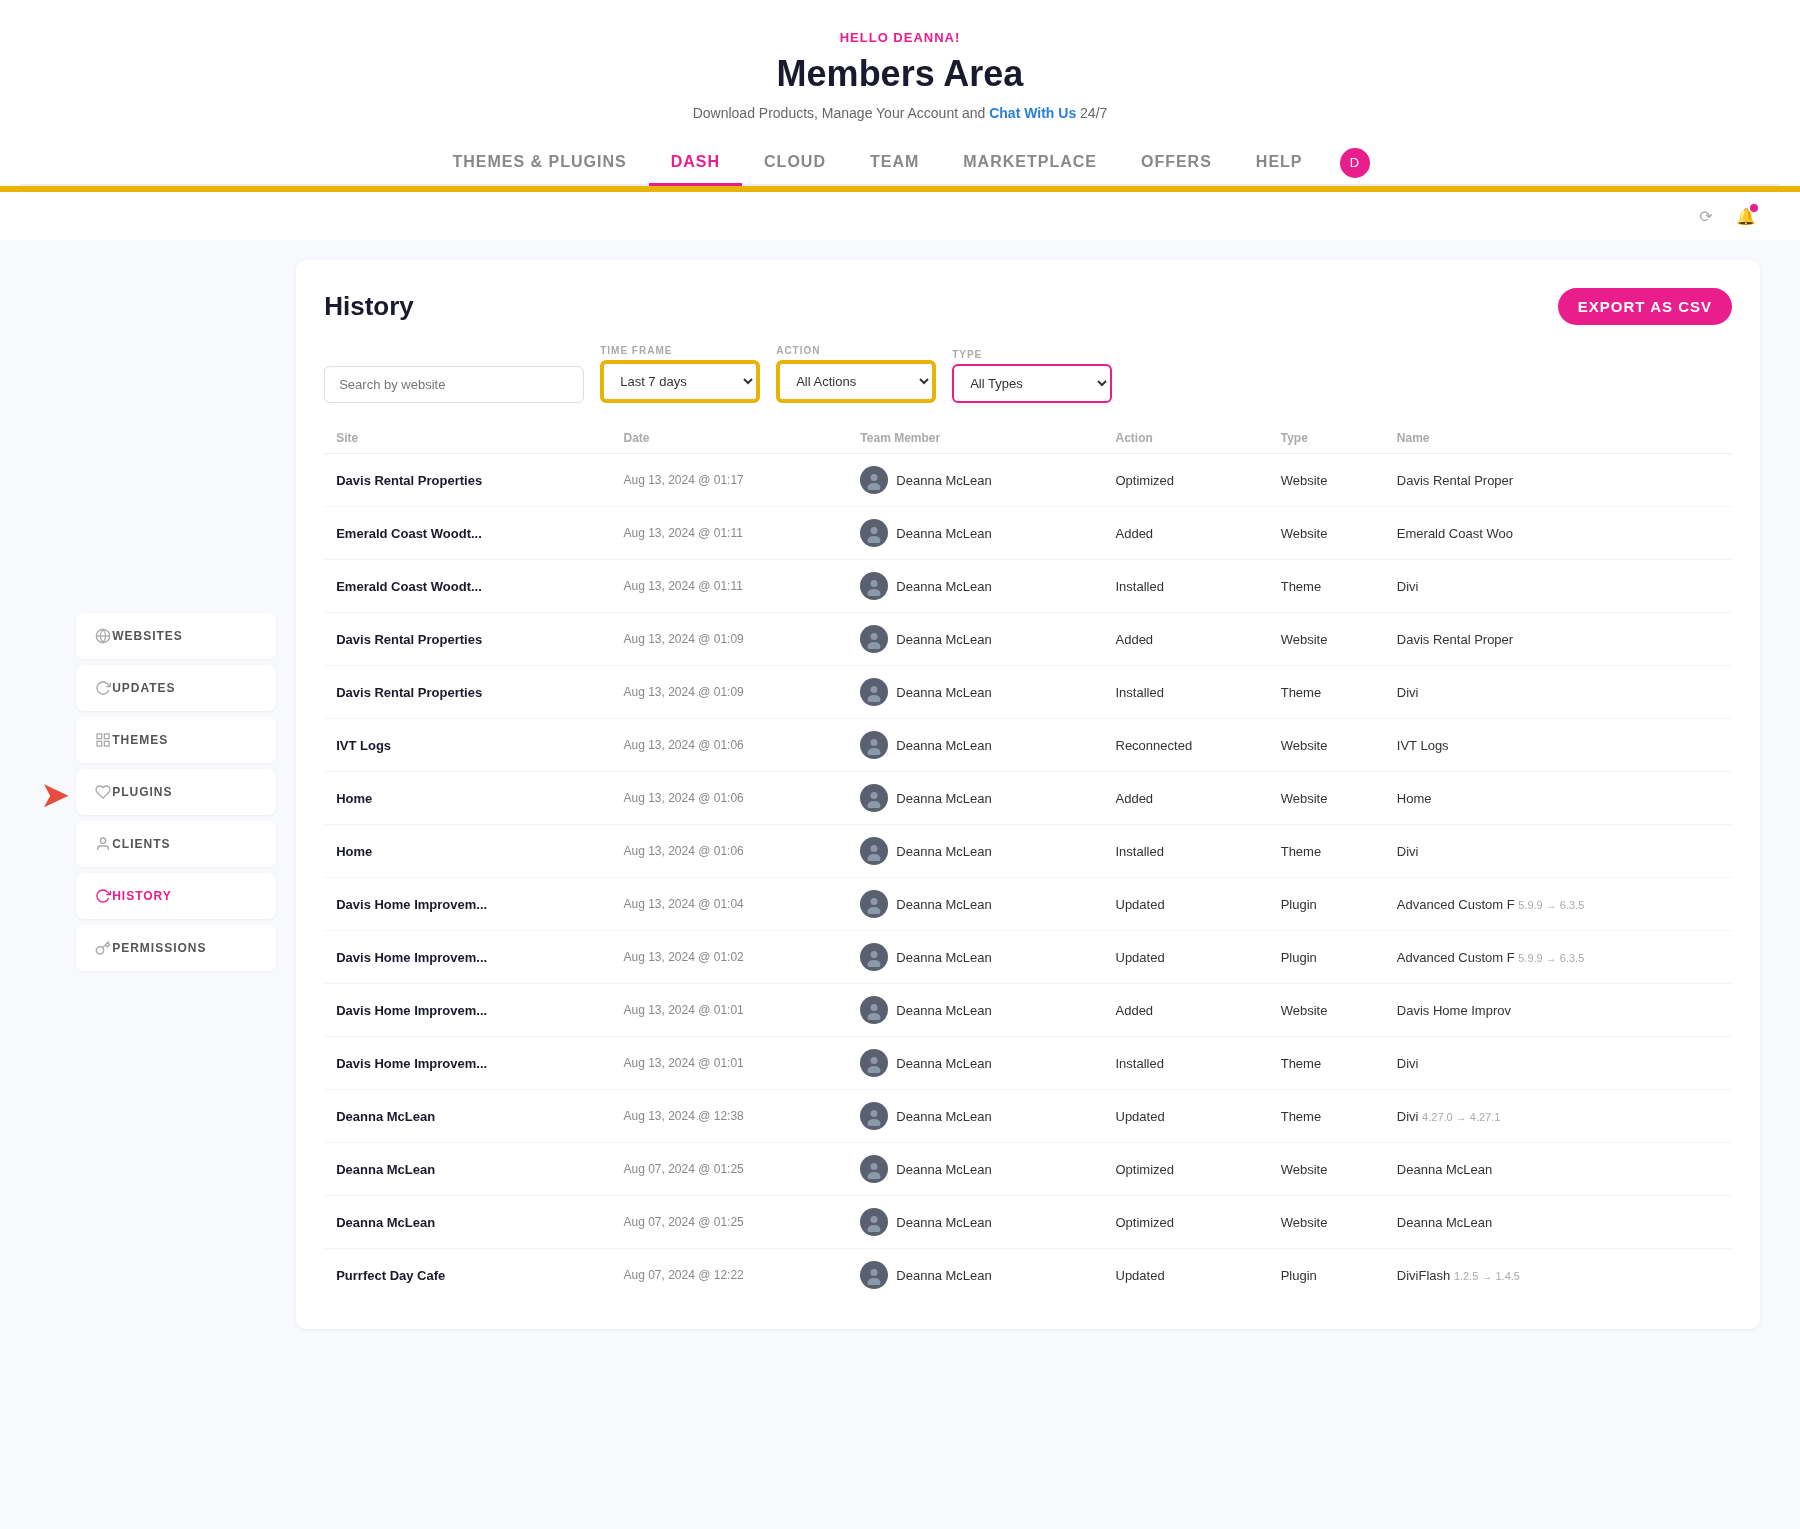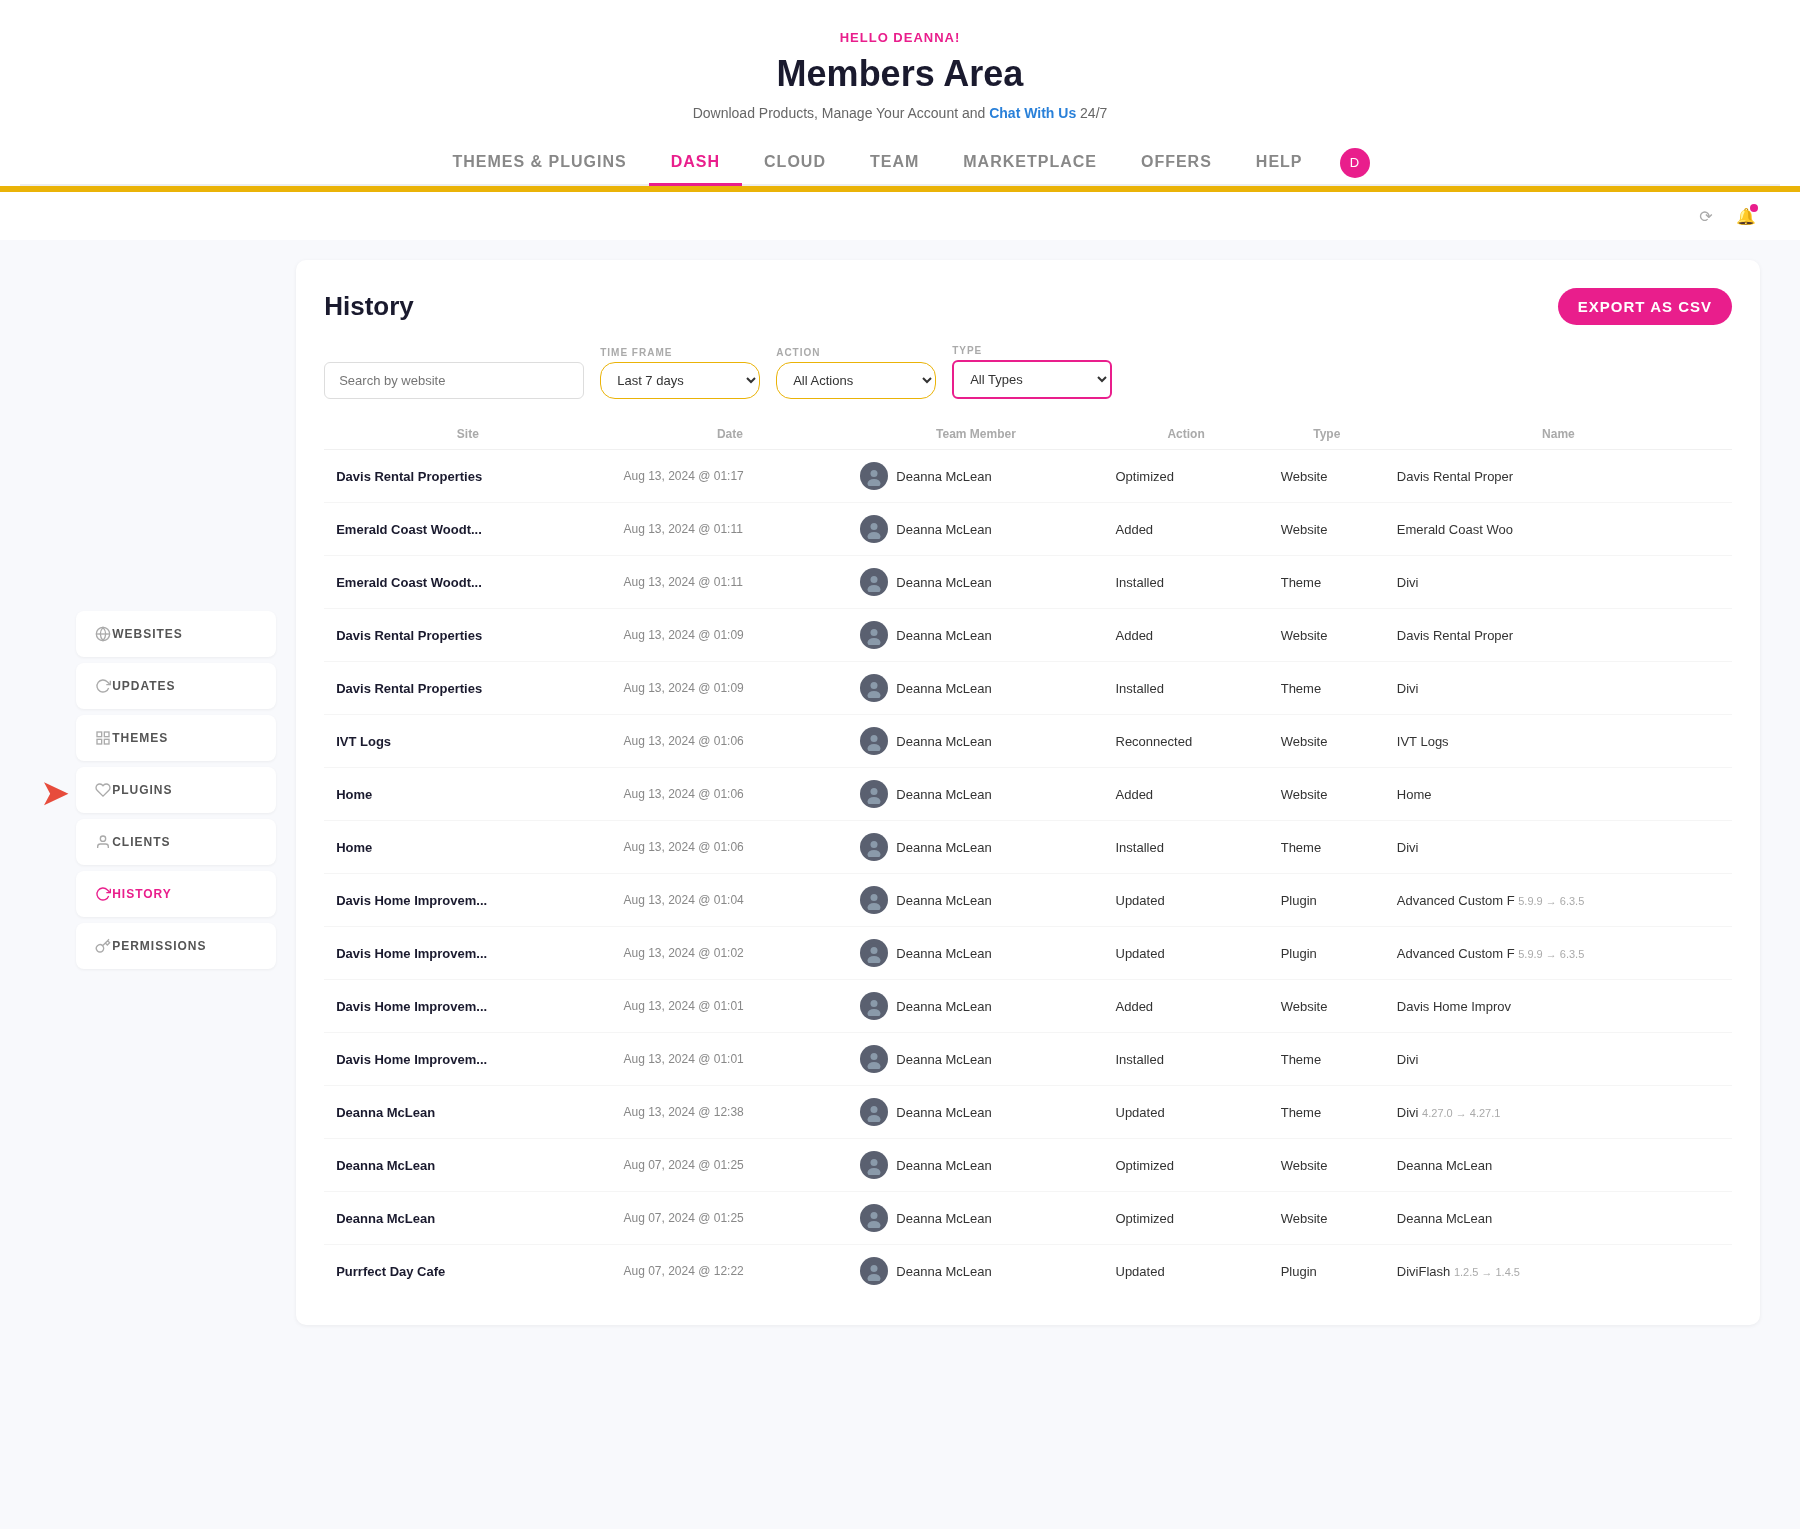--- a/index.html
+++ b/index.html
@@ -38,26 +38,26 @@
     .history-panel { flex: 1; background: #fff; border-radius: 10px; padding: 28px; box-shadow: 0 1px 4px rgba(0,0,0,0.06); }
     .history-header { display: flex; justify-content: space-between; align-items: center; margin-bottom: 20px; }
     .history-title { font-size: 26px; font-weight: 700; color: #1a1a2e; }
     .export-btn { background: #e91e8c; color: white; border: none; border-radius: 25px; padding: 10px 20px; font-size: 15px; font-weight: 700; letter-spacing: 1px; cursor: pointer; }
 
     
     .filters-row { display: flex; gap: 16px; align-items: flex-end; margin-bottom: 20px; }
     .search-input { flex: 1; max-width: 260px; border: 1px solid #ddd; border-radius: 6px; padding: 10px 14px; font-size: 13px; color: #aaa; outline: none; }
     .filter-group { display: flex; flex-direction: column; gap: 4px; }
     .filter-label { font-size: 10px; font-weight: 600; letter-spacing: 1px; color: #aaa; text-transform: uppercase; }
-    .filter-select { border: 1px solid #eab308; border-radius: 15px; padding: 9px 30px 9px 12px; font-size: 13px; color: #333; outline: none; appearance: auto; background: #fff; min-width: 160px; cursor: pointer; }
+    .filter-select { border: 4px solid #eab308; border-radius: 6px; padding: 9px 30px 9px 12px; font-size: 13px; color: #333; outline: none; appearance: auto; background: #fff; min-width: 160px; cursor: pointer; }
     .filter-select.type-select { border: 2px solid #e91e8c; border-radius: 6px; min-width: 160px; }
 
     
     .history-table { width: 100%; border-collapse: collapse; }
-    .history-table th { text-align: center; font-size: 12px; font-weight: 600; color: #aaa; padding: 8px 12px; border-bottom: 1px solid #f0f0f0; }
+    .history-table th { text-align: left; font-size: 12px; font-weight: 600; color: #aaa; padding: 8px 12px; border-bottom: 1px solid #f0f0f0; }
     .history-table td { padding: 12px 12px; font-size: 13px; color: #333; border-bottom: 1px solid #f5f5f5; vertical-align: middle; }
     .history-table tr:last-child td { border-bottom: none; }
     .history-table td:first-child { font-weight: 600; color: #1a1a2e; }
     .team-member-cell { display: flex; align-items: center; gap: 8px; }
     .avatar-circle { width: 28px; height: 28px; border-radius: 50%; background: #5a6070; display: inline-flex; align-items: center; justify-content: center; color: white; font-size: 10px; flex-shrink: 0; overflow: hidden; }
   </style>
 </head>
 <body>
 
 <div class="header">

